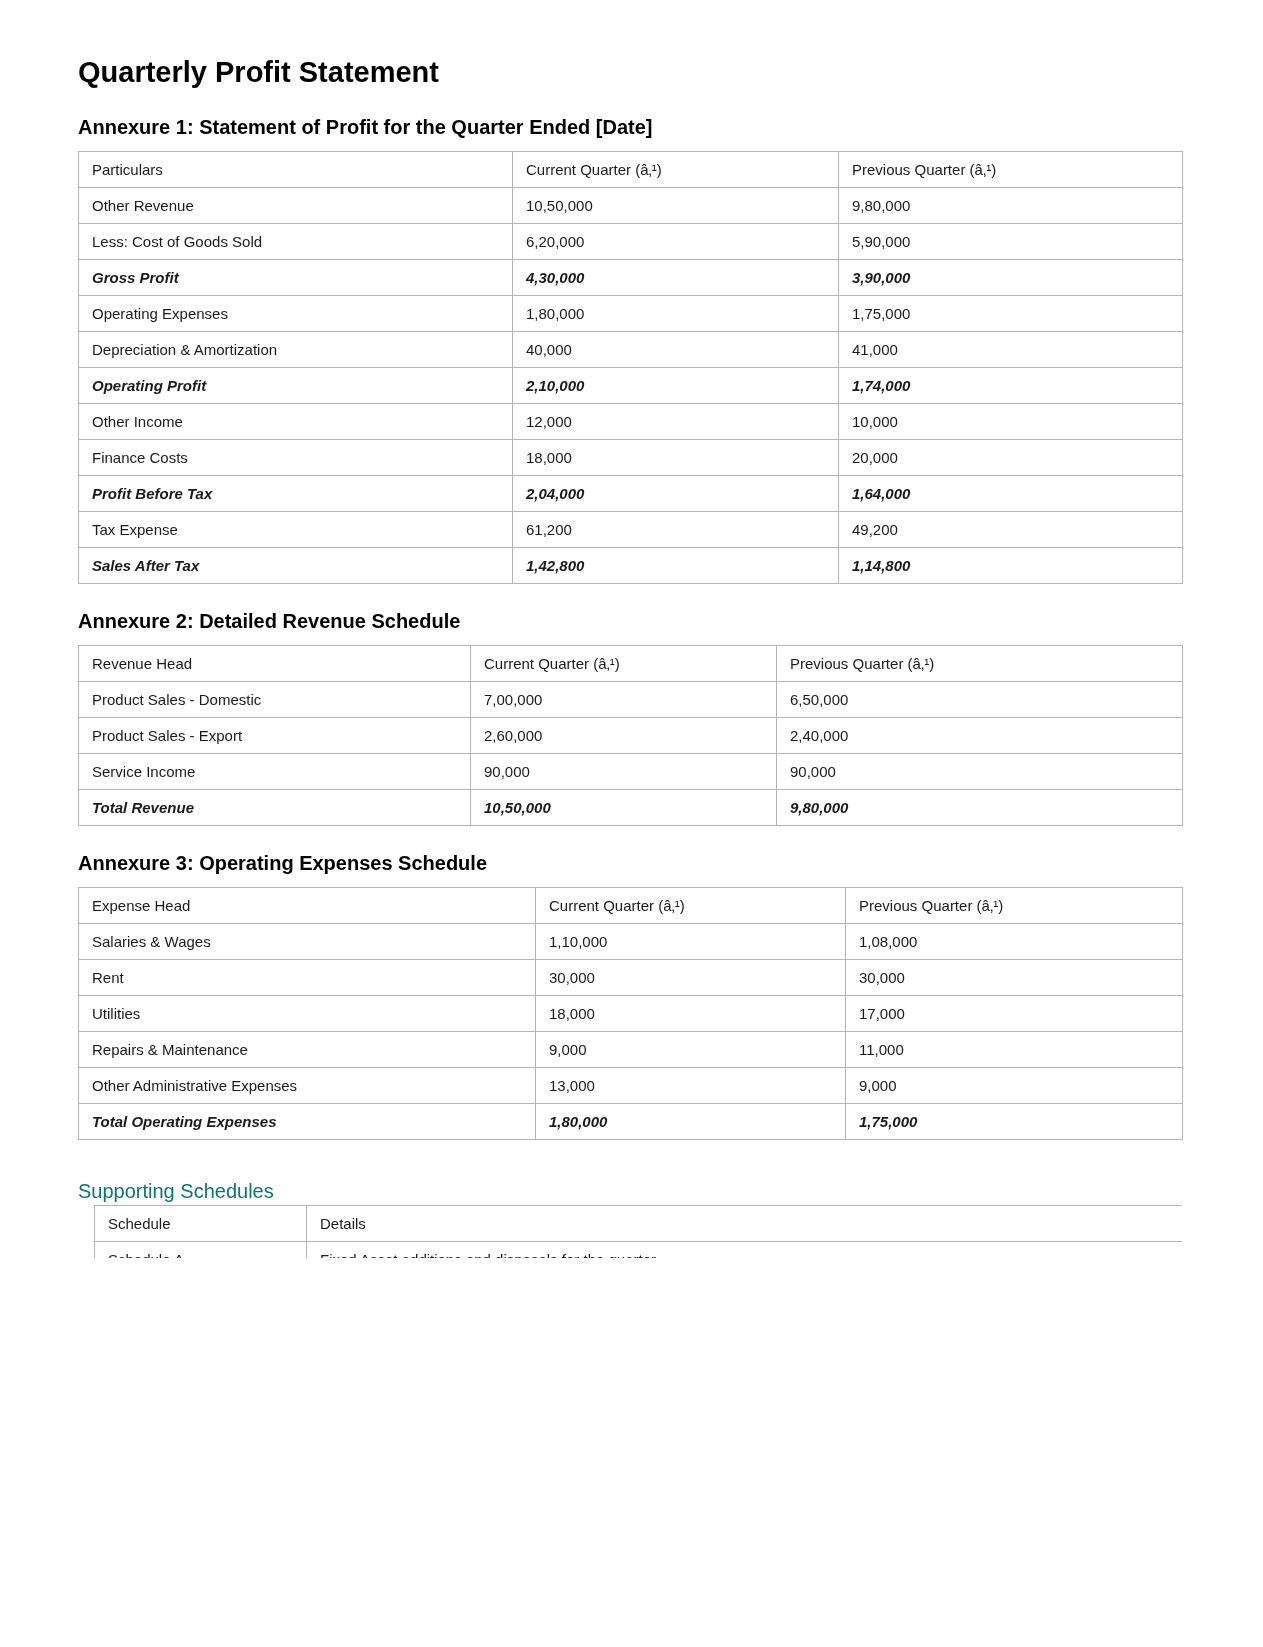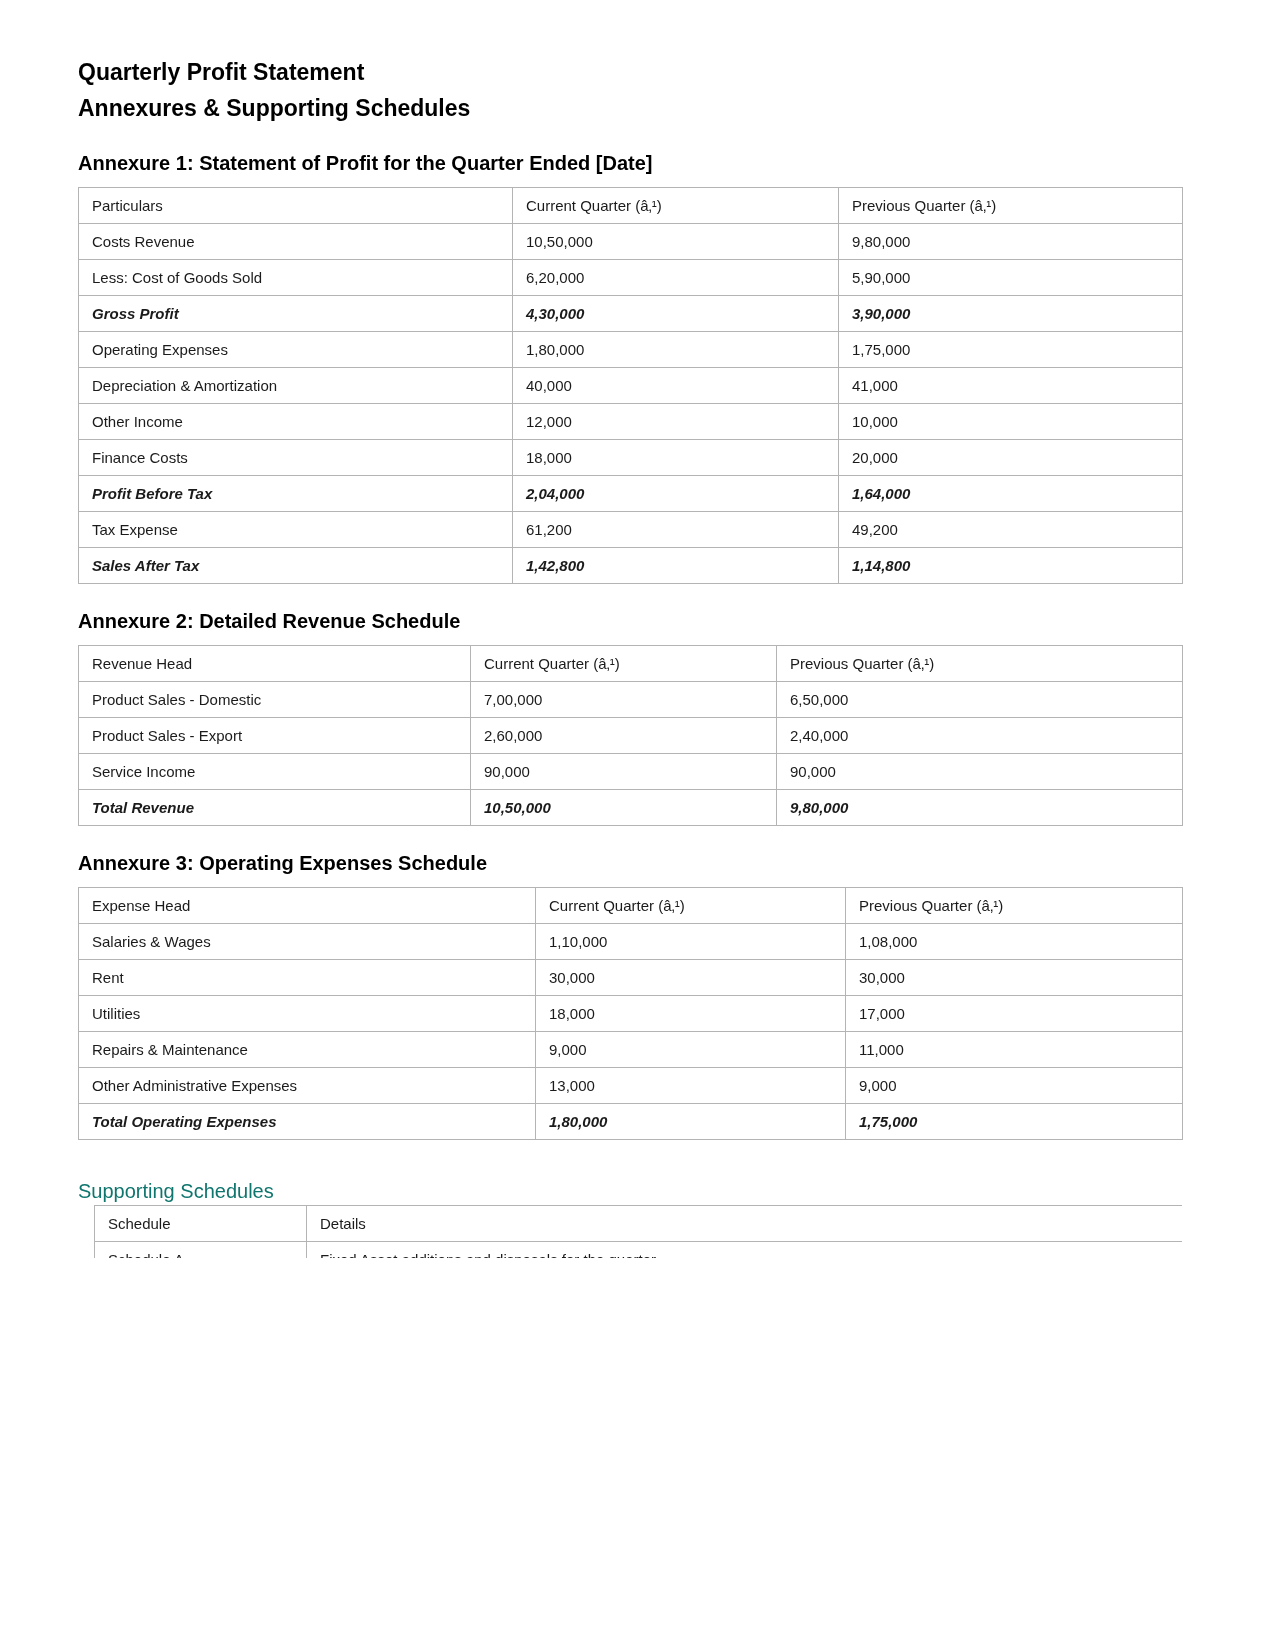--- a/index.html
+++ b/index.html
@@ -10,21 +10,21 @@
     width: 1263px;
   }
   .page {
     width: 1263px;
     min-height: 1647px;
     background: #ffffff;
     padding: 54px 81px 40px 78px;
   }
   h1.doc-title {
     margin: 0;
-    font-size: 23px;
+    font-size: 29px;
     line-height: 36px;
     font-weight: bold;
     color: #000000;
   }
   h2.section-heading {
     margin: 24px 0 11px 0;
     font-size: 20px;
     line-height: 26px;
     font-weight: bold;
     color: #000000;
@@ -62,40 +62,39 @@
     margin-left: 16px;
   }
 </style>
 </head>
 <body>
 
 <div class="page">
 
   <h1 class="doc-title">
     <span style="display:block">Quarterly Profit Statement</span>
-    <span style="display:block">Annexures &amp; Supporting Schedules</span>
   </h1>
 
   <h2 class="section-heading">Annexure 1: Statement of Profit for the Quarter Ended [Date]</h2>
   <table class="data-table">
     <colgroup>
         <col style="width:434px">
         <col style="width:326px">
         <col style="width:344px">
       </colgroup>
     <thead>
       <tr>
         <th>Particulars</th>
         <th>Current Quarter (â‚¹)</th>
         <th>Previous Quarter (â‚¹)</th>
       </tr>
     </thead>
     <tbody>
       <tr>
-        <td>Costs Revenue</td>
+        <td>Other Revenue</td>
         <td>10,50,000</td>
         <td>9,80,000</td>
       </tr>
       <tr>
         <td>Less: Cost of Goods Sold</td>
         <td>6,20,000</td>
         <td>5,90,000</td>
       </tr>
       <tr class="total-row">
         <td>Gross Profit</td>
@@ -104,20 +103,25 @@
       </tr>
       <tr>
         <td>Operating Expenses</td>
         <td>1,80,000</td>
         <td>1,75,000</td>
       </tr>
       <tr>
         <td>Depreciation &amp; Amortization</td>
         <td>40,000</td>
         <td>41,000</td>
+      </tr>
+      <tr class="total-row">
+        <td>Operating Profit</td>
+        <td>2,10,000</td>
+        <td>1,74,000</td>
       </tr>
       <tr>
         <td>Other Income</td>
         <td>12,000</td>
         <td>10,000</td>
       </tr>
       <tr>
         <td>Finance Costs</td>
         <td>18,000</td>
         <td>20,000</td>

